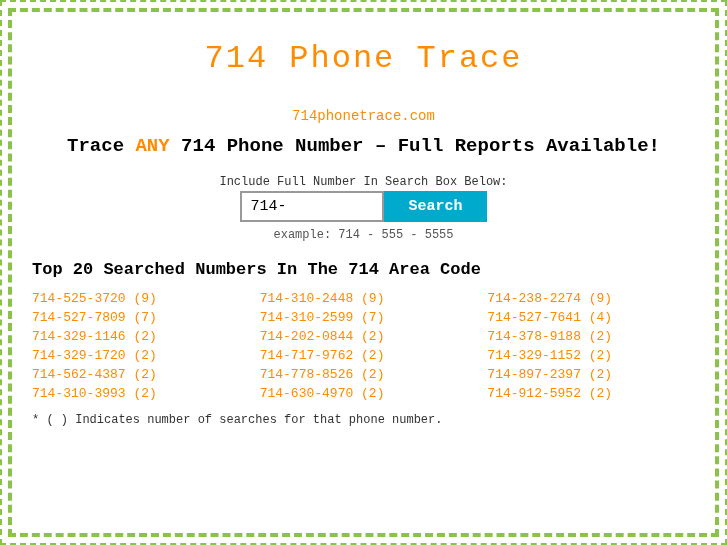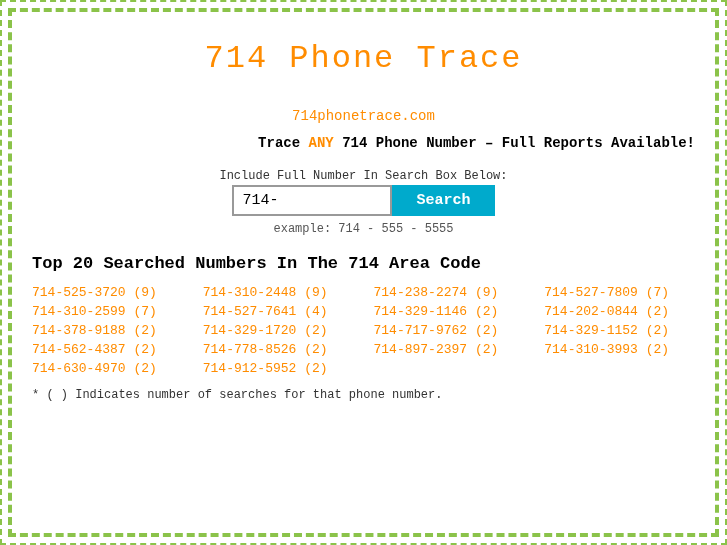--- a/index.html
+++ b/index.html
@@ -28,22 +28,22 @@
     .site-link {
       text-align: center;
       margin: 30px 0 8px 0;
     }
     .site-link a {
       color: #FF8C00;
       text-decoration: none;
       font-size: 14px;
     }
     .tagline {
-      text-align: right;
-      font-size: 14px;
+      text-align: center;
+      font-size: 19px;
       font-weight: bold;
       margin: 10px 0 18px 0;
       color: #000;
     }
     .tagline .any {
       color: #FF8C00;
     }
     .search-section {
       text-align: center;
       margin-bottom: 18px;
@@ -58,21 +58,21 @@
       justify-content: center;
       align-items: center;
       gap: 0;
       margin-bottom: 6px;
     }
     .search-input {
       border: 2px solid #999;
       padding: 5px 8px;
       font-family: 'Courier New', Courier, monospace;
       font-size: 15px;
-      width: 160px;
+      width: 144px;
       outline: none;
     }
     .search-button {
       background: #00AACC;
       color: #fff;
       border: none;
       padding: 7px 24px;
       font-size: 15px;
       font-family: 'Courier New', Courier, monospace;
       font-weight: bold;
@@ -84,21 +84,21 @@
     }
     .top-numbers-title {
       font-size: 17px;
       font-weight: bold;
       color: #000;
       margin: 10px 0 12px 0;
       font-family: Liberation Mono, monospace;
     }
     .numbers-grid {
       display: grid;
-      grid-template-columns: repeat(4, 1fr);
+      grid-template-columns: repeat(3, 1fr);
       gap: 4px 20px;
       margin-bottom: 12px;
     }
     .number-link {
       color: #FF8C00;
       text-decoration: none;
       font-size: 13px;
       white-space: nowrap;
     }
     .footnote {

